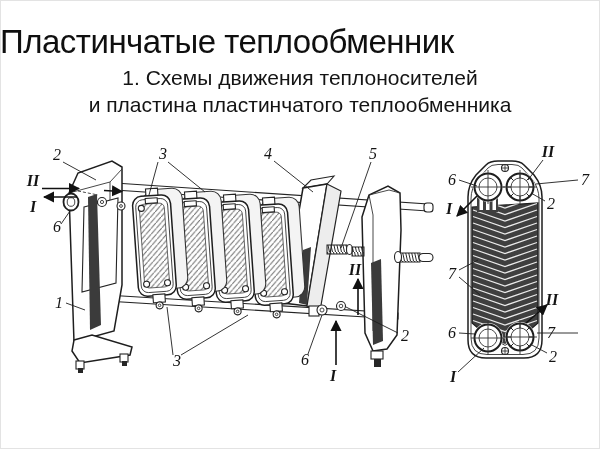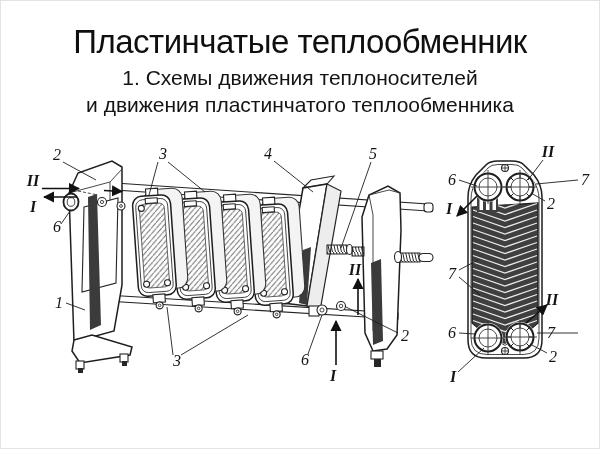--- a/index.html
+++ b/index.html
@@ -1,40 +1,40 @@
 <!DOCTYPE html>
 <html><head>
 <meta charset="utf-8">
 <style>
   html,body{margin:0;padding:0;}
   body{width:600px;height:449px;background:#fff;position:relative;overflow:hidden;
        font-family:"Liberation Sans",sans-serif;}
   .page{position:absolute;inset:0;background:#ffffff;box-shadow:inset 0 0 0 1px #e3e3e3;}
-  .title{position:absolute;top:24px;left:0;width:600px;text-align:center;
+  .title{position:absolute;top:24px;left:0;width:600px;text-align:left;
          font-size:33px;font-weight:400;letter-spacing:-0.5px;color:#0f0f0f;line-height:1.1;}
   .subtitle{position:absolute;top:64px;left:0;width:600px;text-align:center;
             font-size:21px;color:#141414;line-height:1.3;}
   svg{position:absolute;left:0;top:135px;}
   svg text{font-family:"Liberation Serif",serif;font-style:italic;fill:#141414;font-size:16px;}
   svg text.roman{font-weight:bold;font-size:16px;}
   .ln{stroke:#1d1d1d;stroke-width:0.9;fill:none;}
   .flow{stroke:#111;stroke-width:1.6;fill:none;}
   .o15{stroke:#1e1e1e;stroke-width:1.5;fill:#ffffff;}
   .o12{stroke:#242424;stroke-width:1.1;fill:#ffffff;}
   .thin{stroke:#333;stroke-width:0.9;fill:none;}
 </style>
 </head>
 <body>
 
 <div class="page"></div>
 
 <div class="title">Пластинчатые теплообменник</div>
 <div class="subtitle">
   <div>1. Схемы движения теплоносителей</div>
-  <div>и движения пластинчатого теплообменника</div>
+  <div>и пластина пластинчатого теплообменника</div>
 </div>
 
 <svg width="600" height="310" viewBox="0 0 600 310">
   <defs>
     <pattern id="hx" width="5.5" height="5.5" patternUnits="userSpaceOnUse">
       <path d="M0,5.5 L5.5,0" stroke="#6a6a6a" stroke-width="1"></path>
     </pattern>
     <pattern id="thr" width="3" height="9" patternUnits="userSpaceOnUse">
       <path d="M0.5,0 L2.5,9" stroke="#2a2a2a" stroke-width="1"></path>
     </pattern>

